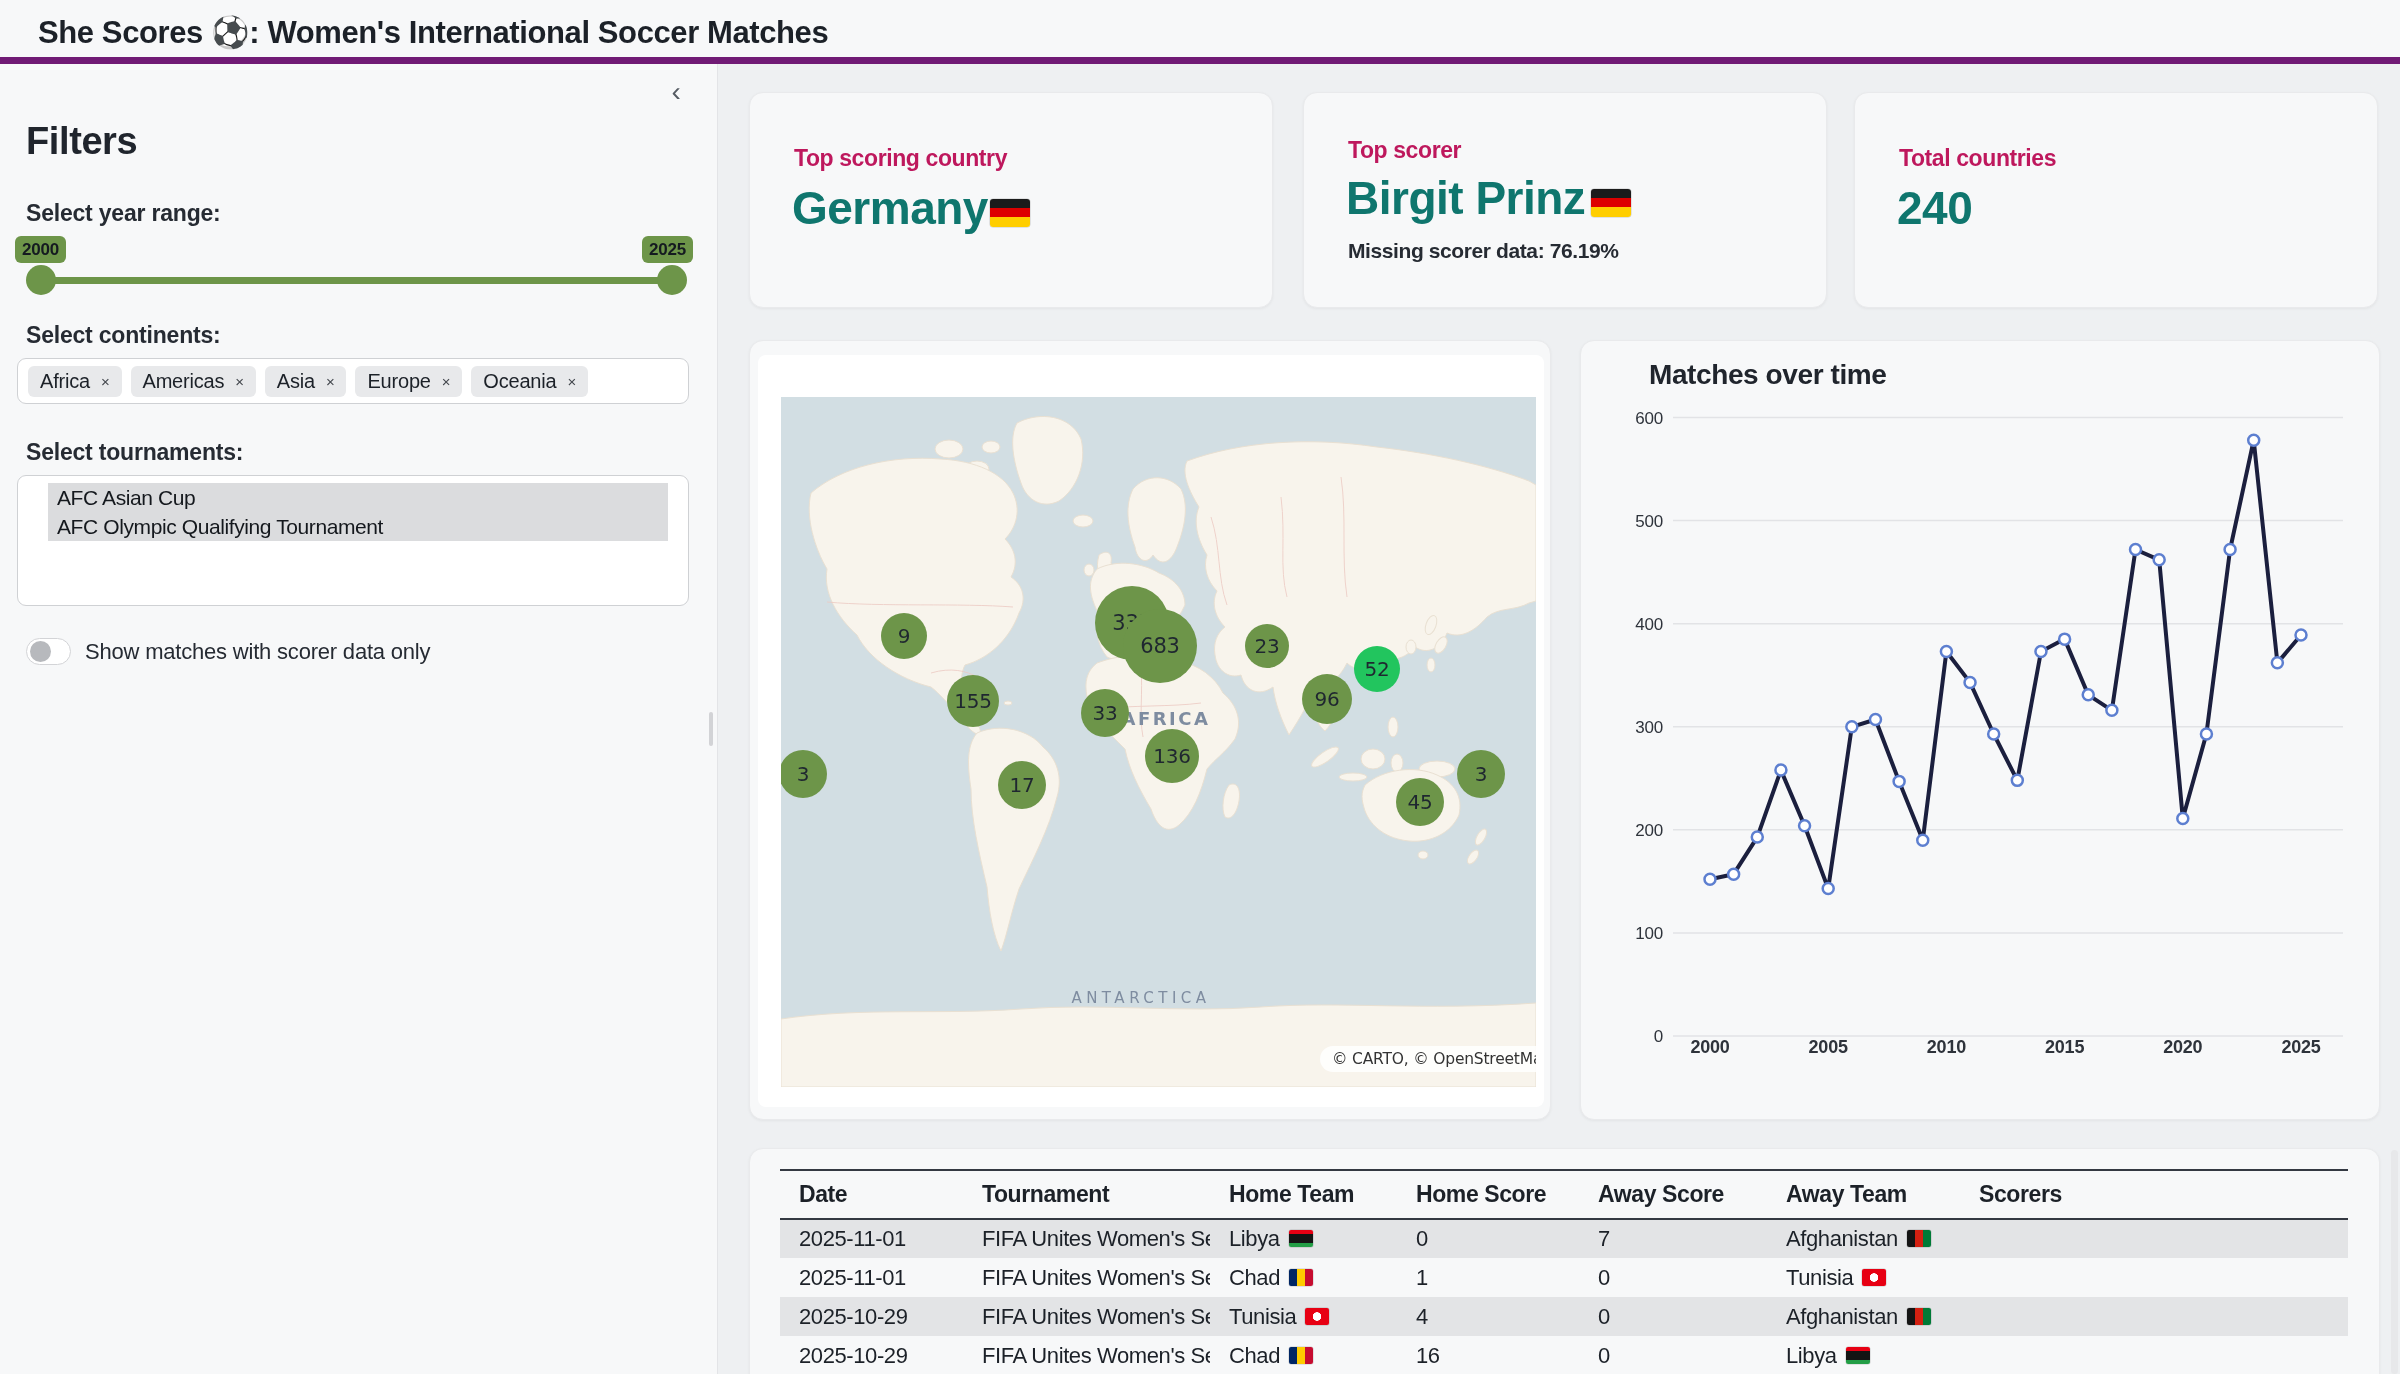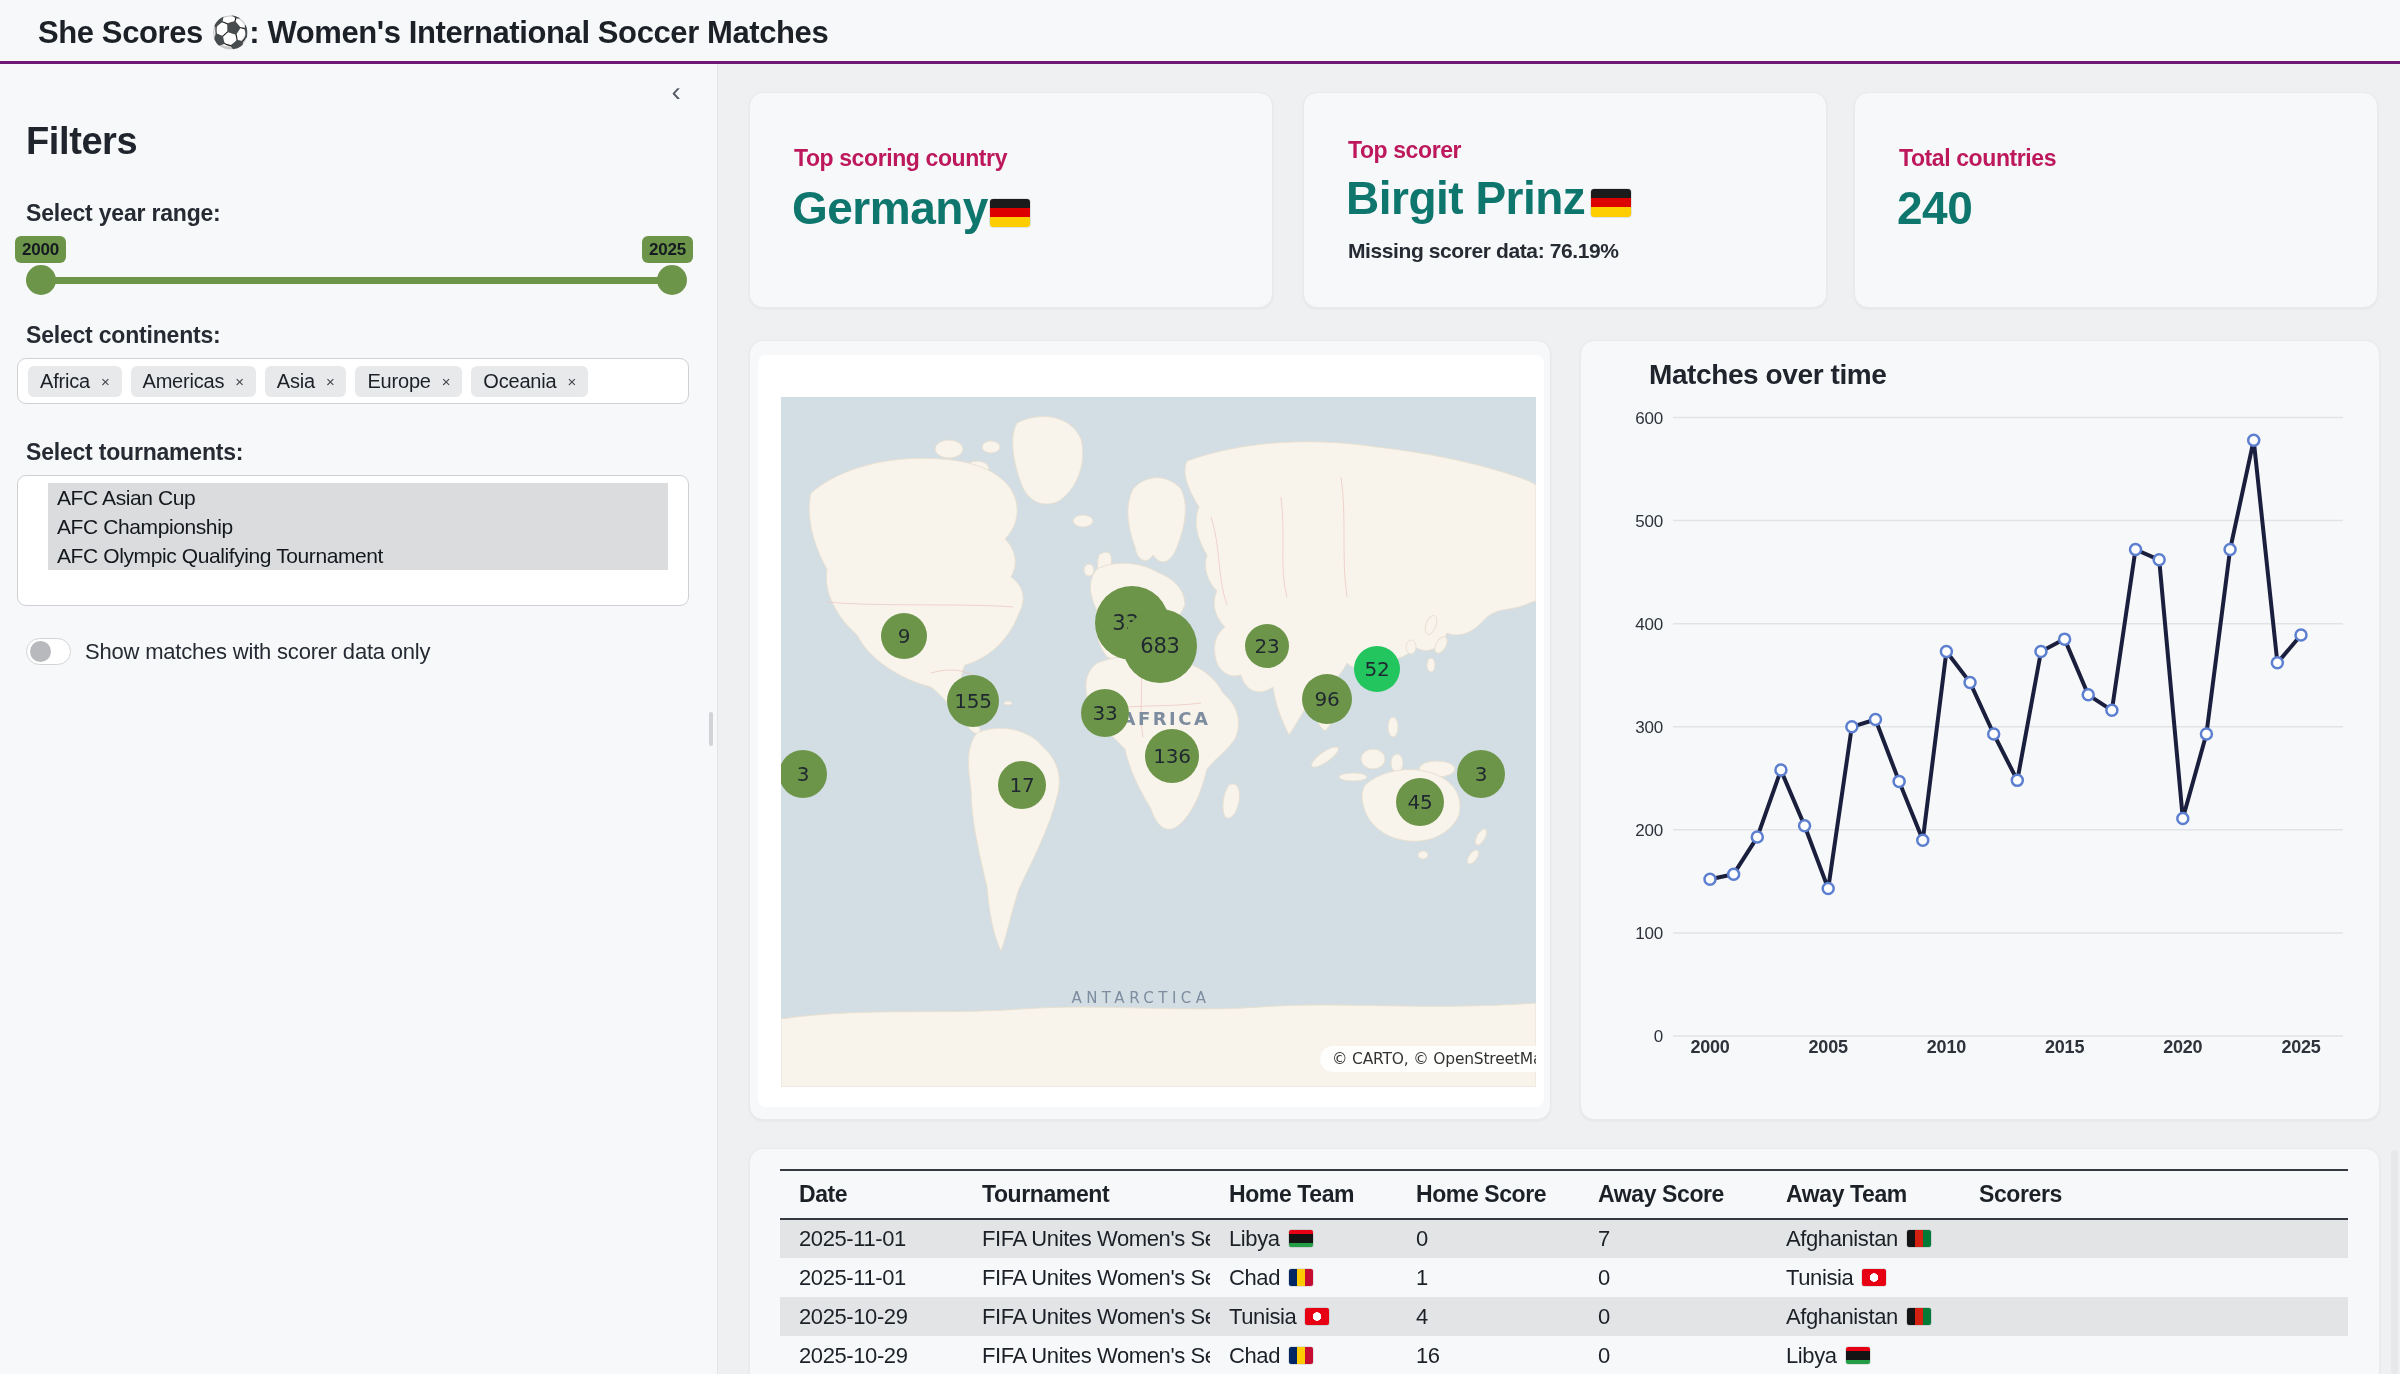--- a/index.html
+++ b/index.html
@@ -9,21 +9,21 @@
     background:#eef0f2;
     color:#20252d;
     position:relative;
     letter-spacing:-0.2px;
   }
   .cond { letter-spacing:-0.4px; }
 
   
   #header {
     position:absolute; left:0; top:0; width:2400px; height:64px;
-    background:#f7f8f9; border-bottom:3px solid #701a75; z-index:5;
+    background:#f7f8f9; border-bottom:7px solid #701a75; z-index:5;
   }
   #header .title {
     position:absolute; left:38px; top:14px; font-size:31px; font-weight:800; color:#1c2128;
   }
 
   
   #sidebar {
     position:absolute; left:0; top:64px; width:718px; height:1310px;
     background:#f7f8f9; border-right:1px solid #e3e4e7;
   }
@@ -201,21 +201,20 @@
       <div class="ms-tag">
         <span>Oceania</span>
         <span class="x">×</span>
       </div>
     </div>
 
   <div class="side-label" style="top:375px;">Select tournaments:</div>
   <div class="listbox">
     <div class="listbox-inner" id="tournament-list">
         <div class="lb-item cond">AFC Asian Cup</div>
-        <div class="lb-item cond">AFC Championship</div>
         <div class="lb-item cond">AFC Olympic Qualifying Tournament</div>
       </div>
   </div>
 
   <div class="toggle-row">
     <div class="toggle-pill">
       <div class="toggle-knob"></div>
     </div>
     <div class="toggle-label">Show matches with scorer data only</div>
   </div>

